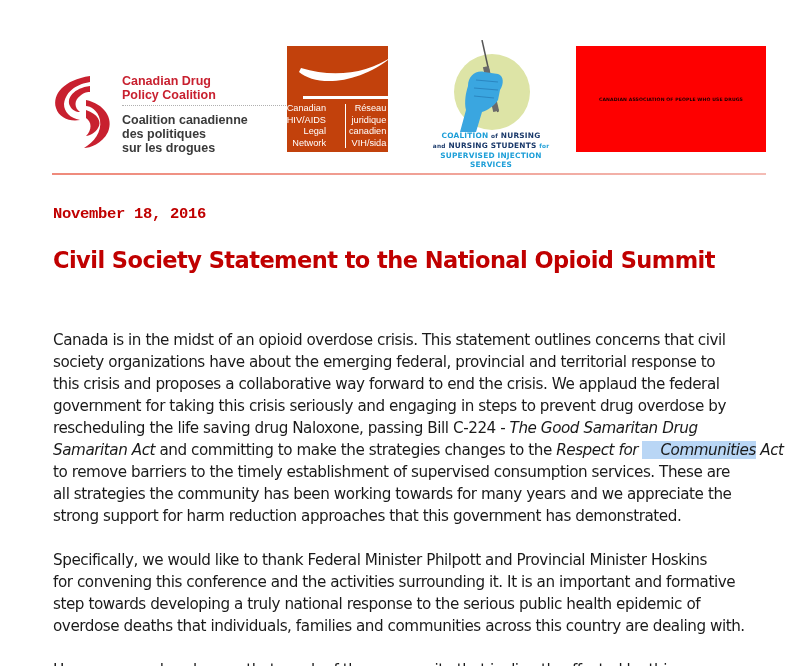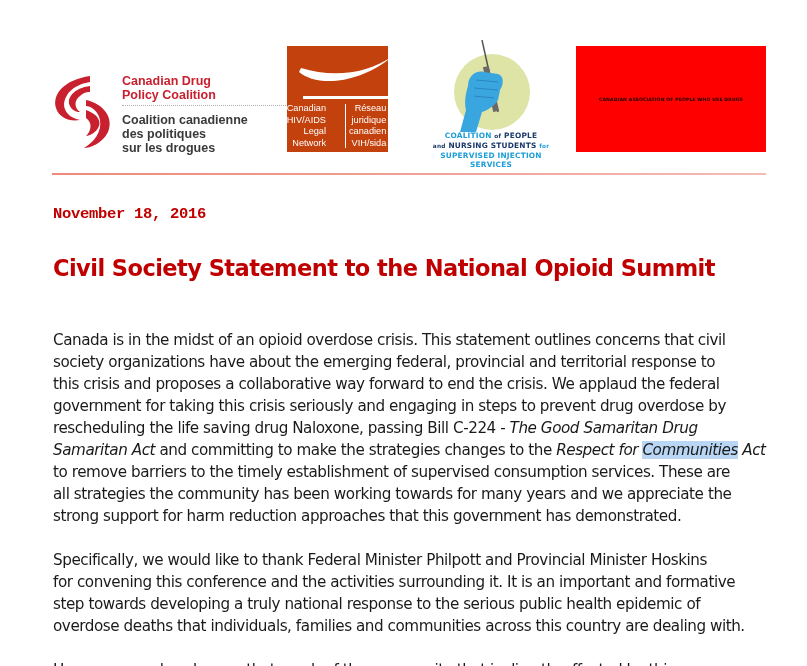--- a/index.html
+++ b/index.html
@@ -44,29 +44,29 @@
       display: flex; align-items: center; justify-content: center; }
     #logo-capud span { color: #1a0000; font-family: "DejaVu Sans", sans-serif; font-weight: bold; font-size: 4.6px; letter-spacing: 0.1px; }
 
     
     #separator { left: 52px; top: 173px; width: 714px; height: 2px;
       background: linear-gradient(to right, #ef8a7b 0%, #f0a095 50%, #f4bcb5 100%); }
 
     
     #doc-date { left: 53px; top: 205px; color: #c00000; font-family: Liberation Mono, monospace;
       font-weight: bold; font-size: 15.5px; letter-spacing: -0.3px; }
-    #doc-title { left: 53px; top: 255px; color: #c00000; font-family: "DejaVu Sans", sans-serif;
+    #doc-title { left: 53px; top: 247px; color: #c00000; font-family: "DejaVu Sans", sans-serif;
       font-weight: bold; font-size: 22.5px; letter-spacing: -0.55px; }
 
     
     .para { position: absolute; left: 53px; width: 760px; color: #1a1a1a;
       font-family: "DejaVu Sans", sans-serif; font-size: 15.2px; line-height: 22px; letter-spacing: -0.45px; }
     .para .line { display: block; white-space: nowrap; }
     .para em { font-style: italic; margin-top: 32px; }
-    .hl { background: #b9d6f5; }
+    .hl { background: #b9d6f5; padding-left: 18px; }
     #para-1 { top: 329px; }
     #para-2 { top: 549px; }
     #para-3 { top: 659px; }
   </style>
 </head>
 <body>
 
 <div id="logo-cdpc" class="abs">
   <svg class="mark" viewBox="0 0 70 80">
     <path d="M40 6 C14 10 2 24 6 38 C9 48 20 52 30 50 C20 48 14 42 14 34 C16 20 28 14 40 12 Z" fill="#c8202f"></path>
@@ -111,21 +111,21 @@
   <svg class="art" viewBox="0 0 76 92">
     <line x1="28" y1="0" x2="44" y2="72" stroke="#555" stroke-width="1.5"></line>
     <rect x="34" y="26" width="6" height="46" transform="rotate(-13 37 49)" fill="#6a6a6a"></rect>
     <path d="M14 46 C14 36 22 30 30 32 L44 34 C50 36 50 44 46 50 L44 60 C40 66 34 70 28 72 L22 92 L6 92 L12 70 C10 62 12 52 14 46 Z" fill="#3aa6e0"></path>
     <path d="M22 40 L44 42 M20 48 L44 50 M20 56 L40 58" stroke="#2b86c0" stroke-width="1.2"></path>
   </svg>
   <div class="txt">
     <div>
       <span class="blue">COALITION</span>
       <span class="navy small">of</span>
-      <span class="navy">PEOPLE</span>
+      <span class="navy">NURSING</span>
     </div>
     <div>
       <span class="navy small">and</span>
       <span class="navy">NURSING STUDENTS</span>
       <span class="blue small">for</span>
     </div>
     <div>
       <span class="blue">SUPERVISED INJECTION SERVICES</span>
     </div>
   </div>

